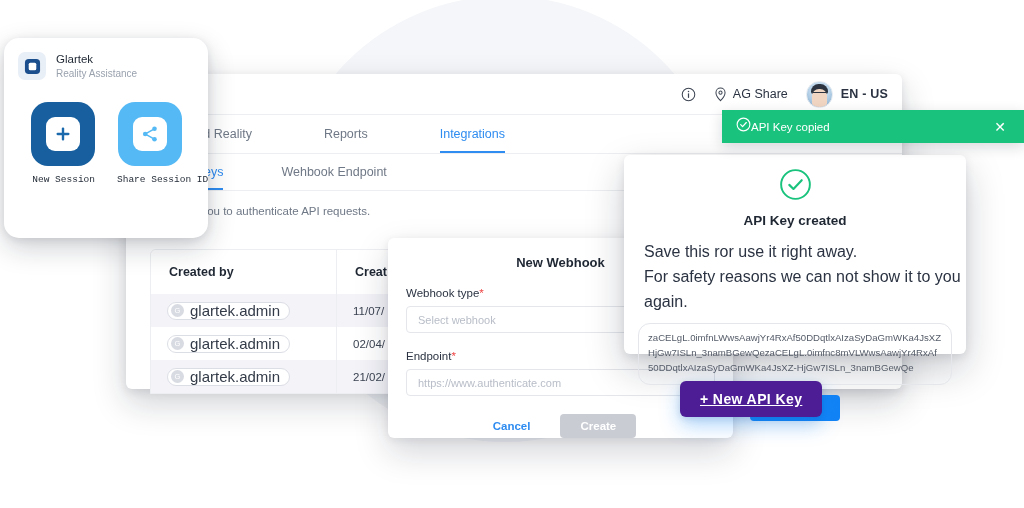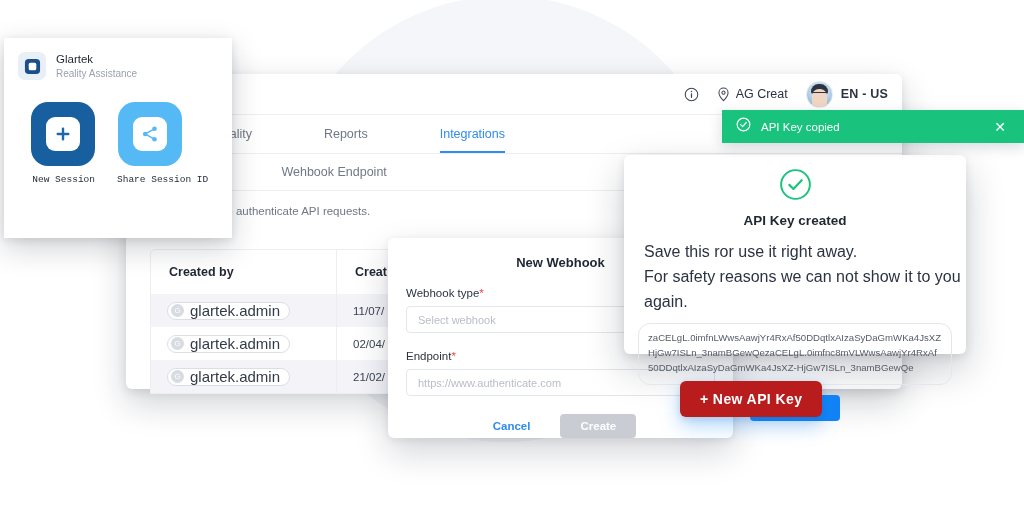--- a/index.html
+++ b/index.html
@@ -240,24 +240,24 @@
   .chip-label {
     font-size: 15px;
     color: #333b48;
   }
 
   
   .glartek-card {
     position: absolute;
     left: 4px;
     top: 38px;
-    width: 228px;
+    width: 204px;
     height: 200px;
     background: #ffffff;
-    border-radius: 0;
+    border-radius: 15px;
     box-shadow: 0 10px 28px rgba(15,23,42,0.20), 0 2px 8px rgba(15,23,42,0.10);
     overflow: hidden;
   }
   .gl-head {
     display: flex;
     align-items: center;
     gap: 10px;
     padding: 14px 0 0 14px;
   }
   .gl-logo {
@@ -432,46 +432,46 @@
     background: #19c37d;
     display: flex;
     align-items: center;
     padding: 0 14px;
     box-sizing: border-box;
     box-shadow: 0 4px 14px rgba(15,23,42,0.16);
   }
   .toast-text {
     color: #ffffff;
     font-size: 11.5px;
-    margin-left: 10px;
     flex: 1;
   }
   .toast-close {
     color: #ffffff;
     font-size: 14px;
     line-height: 1;
     background: transparent;
     border: none;
     padding: 2px 4px;
   }
 
   
   .btn-newkey {
     position: absolute;
     left: 680px;
     top: 381px;
-    background: #b91c1c;
+    background: #4c1d95;
     color: #ffffff;
     border: none;
     border-radius: 6px;
     font-size: 14px;
     font-weight: 700;
     letter-spacing: .4px;
     padding: 10px 20px;
     box-shadow: 0 8px 20px rgba(18,131,245,0.35), 0 2px 6px rgba(15,23,42,0.12);
+    text-decoration: underline;
   }
 </style>
 </head>
 <body>
 
 <div id="stage">
 
   <div class="bg-circle"></div>
 
   <div class="app-window">
@@ -488,21 +488,21 @@
           </svg>
         </span>
 
         <span class="loc">
           <span class="pin-icon">
             <svg width="13" height="15" viewBox="0 0 14 16" fill="none">
               <path d="M7 1.1c-2.7 0-4.9 2.2-4.9 4.9 0 3.5 4.9 8.7 4.9 8.7s4.9-5.2 4.9-8.7C11.9 3.3 9.7 1.1 7 1.1z" stroke="#3c4452" stroke-width="1.1" fill="none"></path>
               <circle cx="7" cy="6" r="1.7" stroke="#3c4452" stroke-width="1.1" fill="none"></circle>
             </svg>
           </span>
-          <span>AG Creat</span>
+          <span>AG Share</span>
         </span>
 
         <span class="user-block">
           <span class="avatar">
               <span class="glasses"></span>
             </span>
           <span class="lang">EN - US</span>
         </span>
       </div>
     </div>

